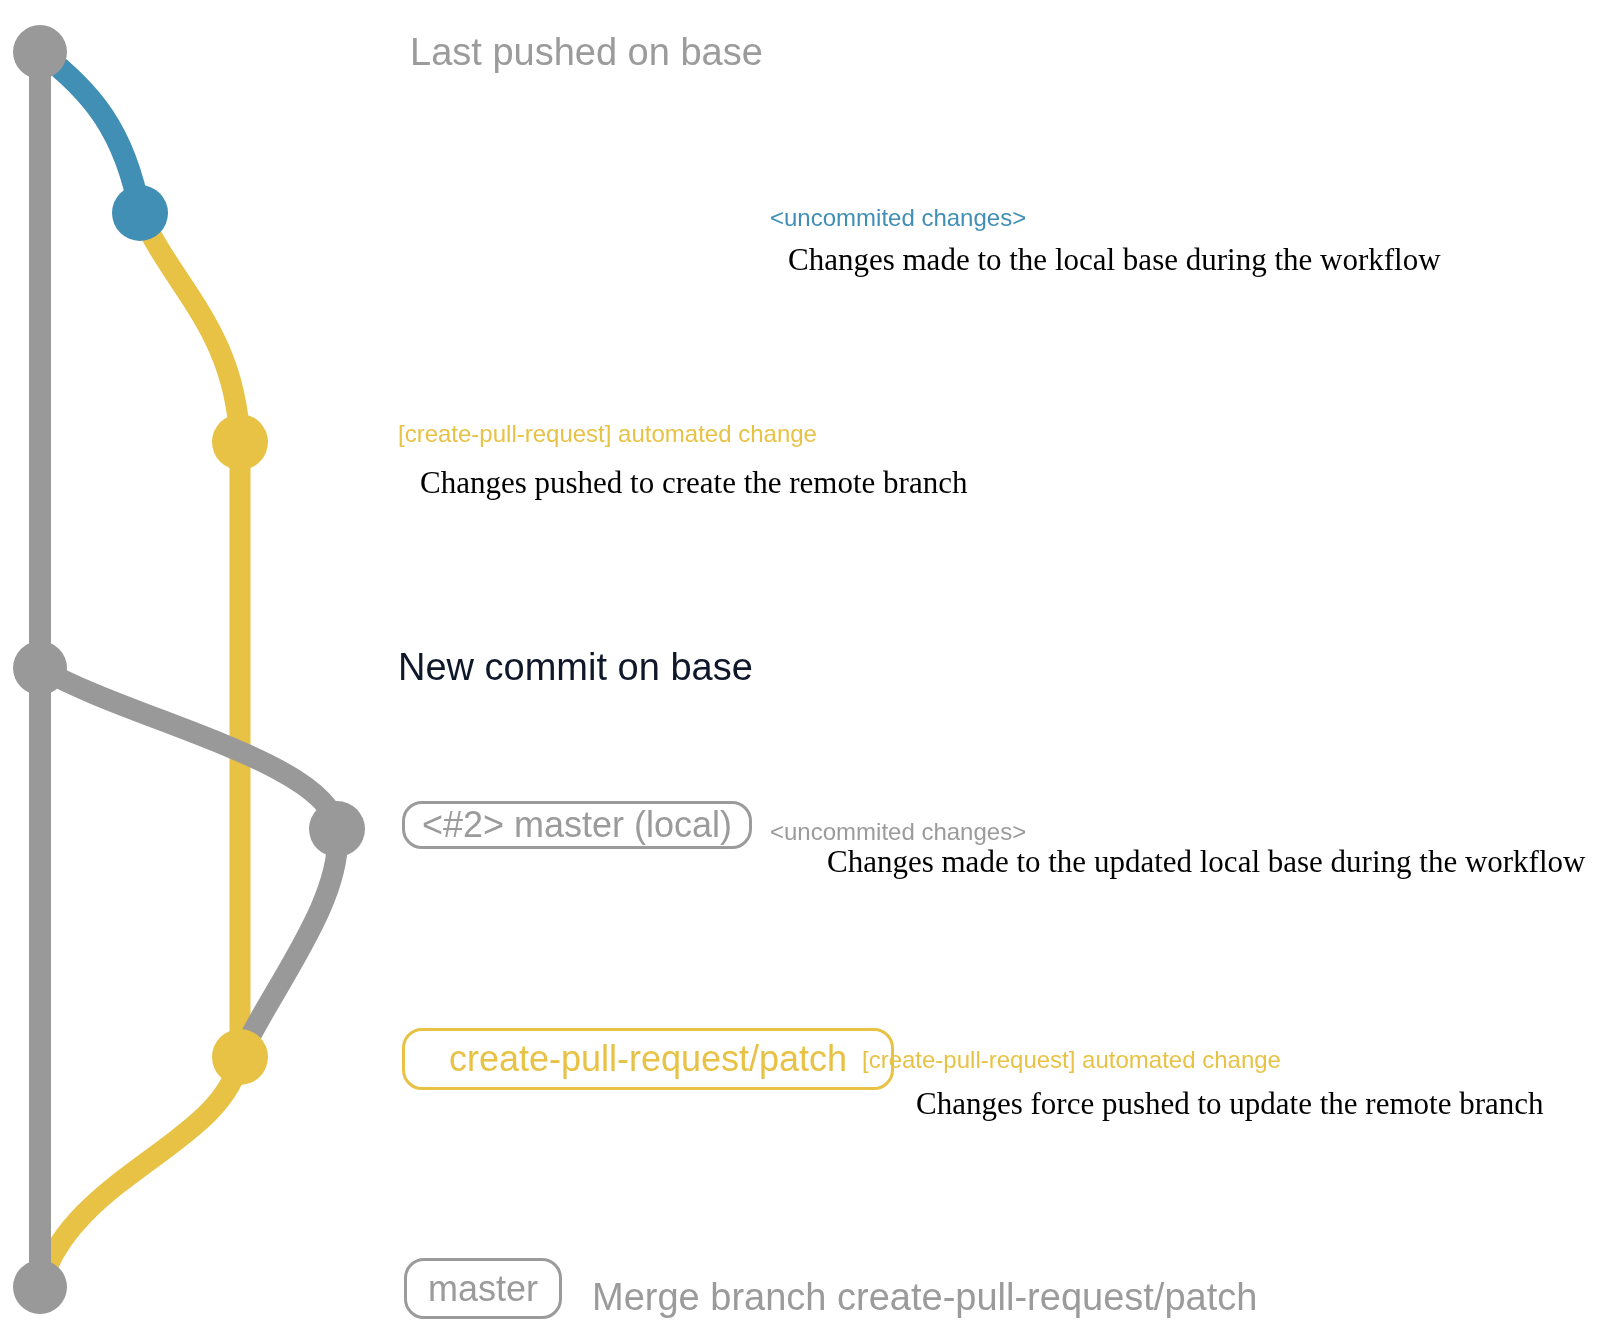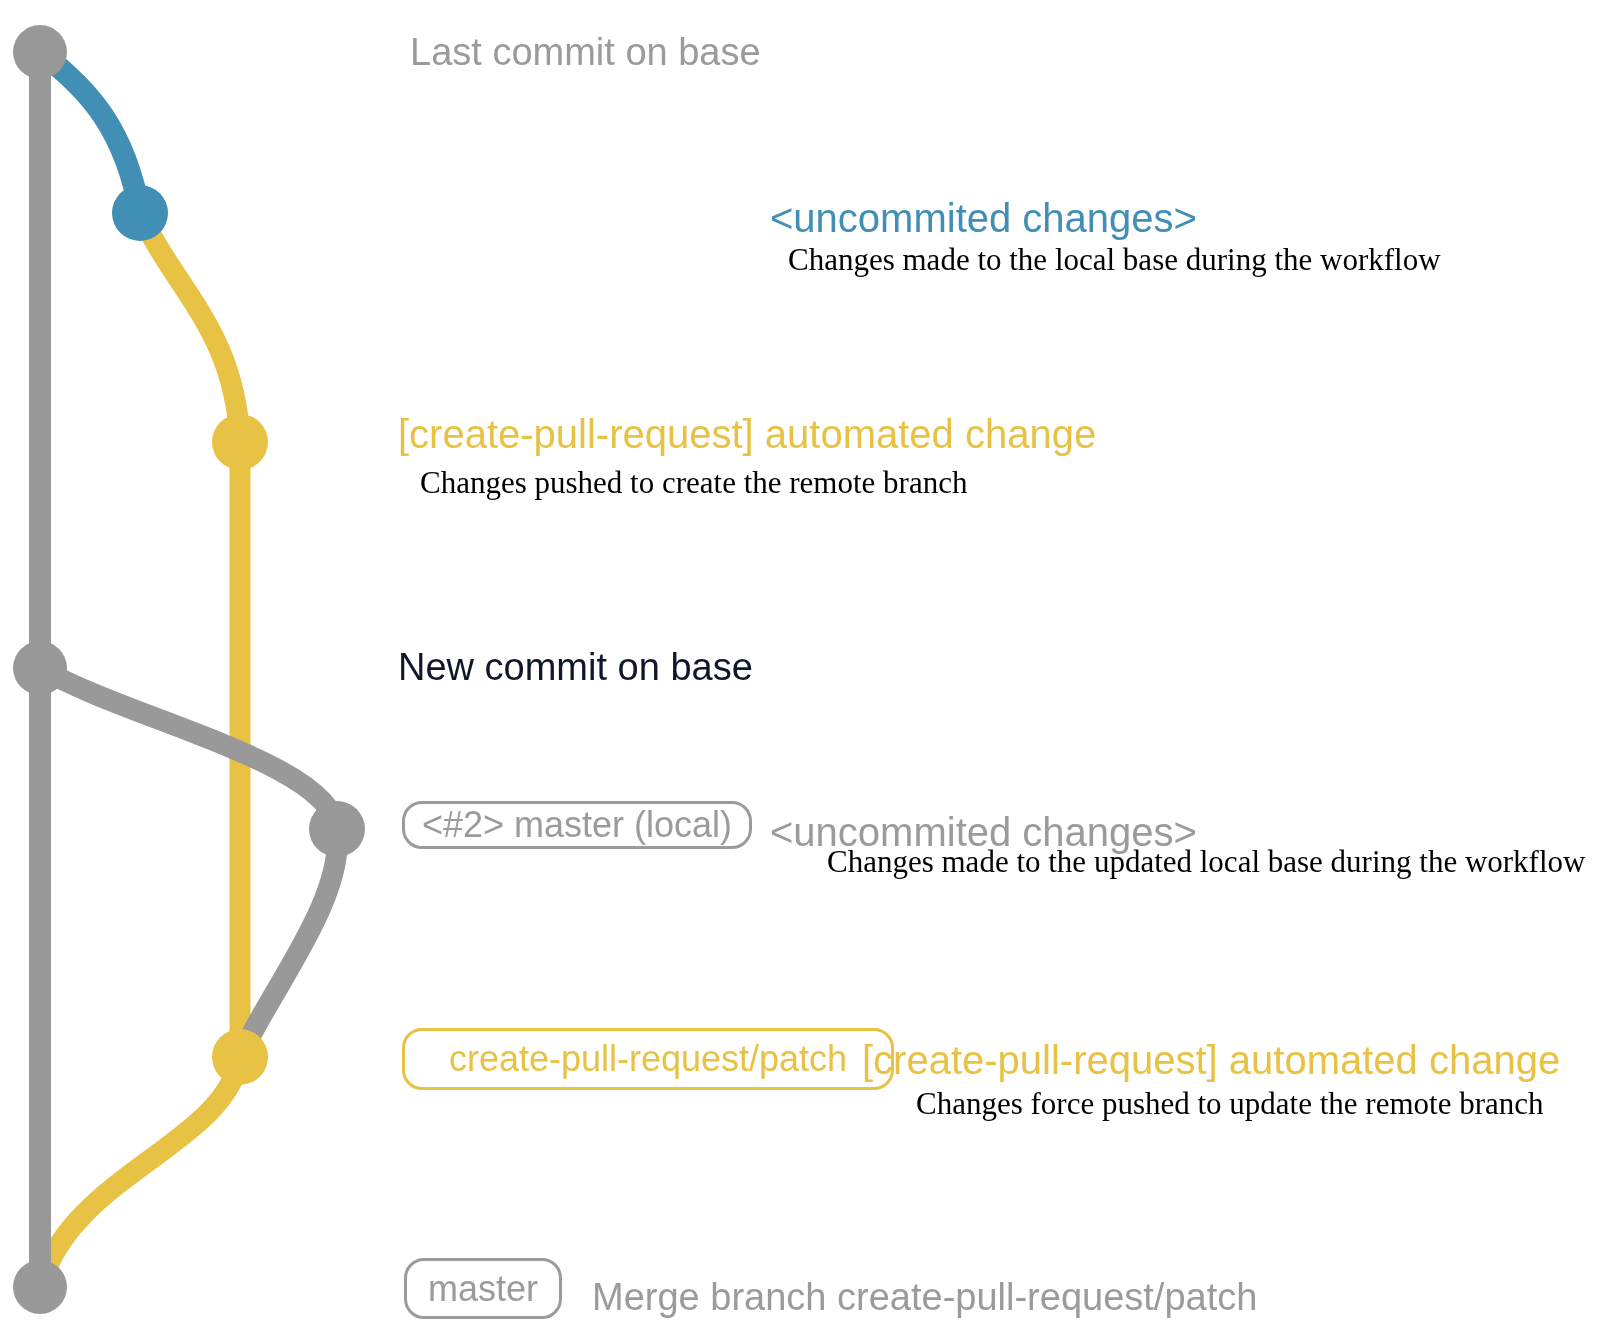--- a/index.html
+++ b/index.html
@@ -17,21 +17,21 @@
     height: 1344px;
     background: #ffffff;
   }
   #graph-svg {
     position: absolute;
     left: 0;
     top: 0;
   }
   .label {
     position: absolute;
-    font-size: 40px;
+    font-size: 24px;
     line-height: 44px;
     white-space: nowrap;
   }
   .big-label {
     font-size: 38px;
   }
   .serif-note {
     position: absolute;
     font-family: "Liberation Serif", serif;
     font-size: 31px;
@@ -71,21 +71,21 @@
 
     <circle cx="40" cy="52" r="27" style="fill: rgb(153, 153, 153);"></circle>
     <circle cx="140" cy="213" r="28" style="fill: rgb(65, 143, 181);"></circle>
     <circle cx="240" cy="442" r="28" style="fill: rgb(232, 194, 69);"></circle>
     <circle cx="40" cy="668" r="27" style="fill: rgb(153, 153, 153);"></circle>
     <circle cx="337" cy="829" r="28" style="fill: rgb(153, 153, 153);"></circle>
     <circle cx="240" cy="1057" r="28" style="fill: rgb(232, 194, 69);"></circle>
     <circle cx="40" cy="1287" r="27" style="fill: rgb(153, 153, 153);"></circle>
   </svg>
 
-  <div class="label big-label" style="left: 410px; top: 30px; color: rgb(155, 155, 155);">Last commit on base</div>
+  <div class="label big-label" style="left: 410px; top: 30px; color: rgb(155, 155, 155);">Last pushed on base</div>
 
   <div class="label" style="left: 770px; top: 196px; color: rgb(65, 143, 181);">&lt;uncommited changes&gt;</div>
   <div class="serif-note" style="left:788px; top:240px;">Changes made to the local base during the workflow</div>
 
   <div class="label" style="left: 398px; top: 412px; color: rgb(232, 194, 69);">[create-pull-request] automated change</div>
   <div class="serif-note" style="left:420px; top:463px;">Changes pushed to create the remote branch</div>
 
   <div class="label big-label" style="left: 398px; top: 645px; color: #0f172a;">New commit on base</div>
 
   <div class="badge" style="left: 402px; top: 801px; width: 350px; height: 48px; border-color: rgb(155, 155, 155); color: rgb(155, 155, 155);">

